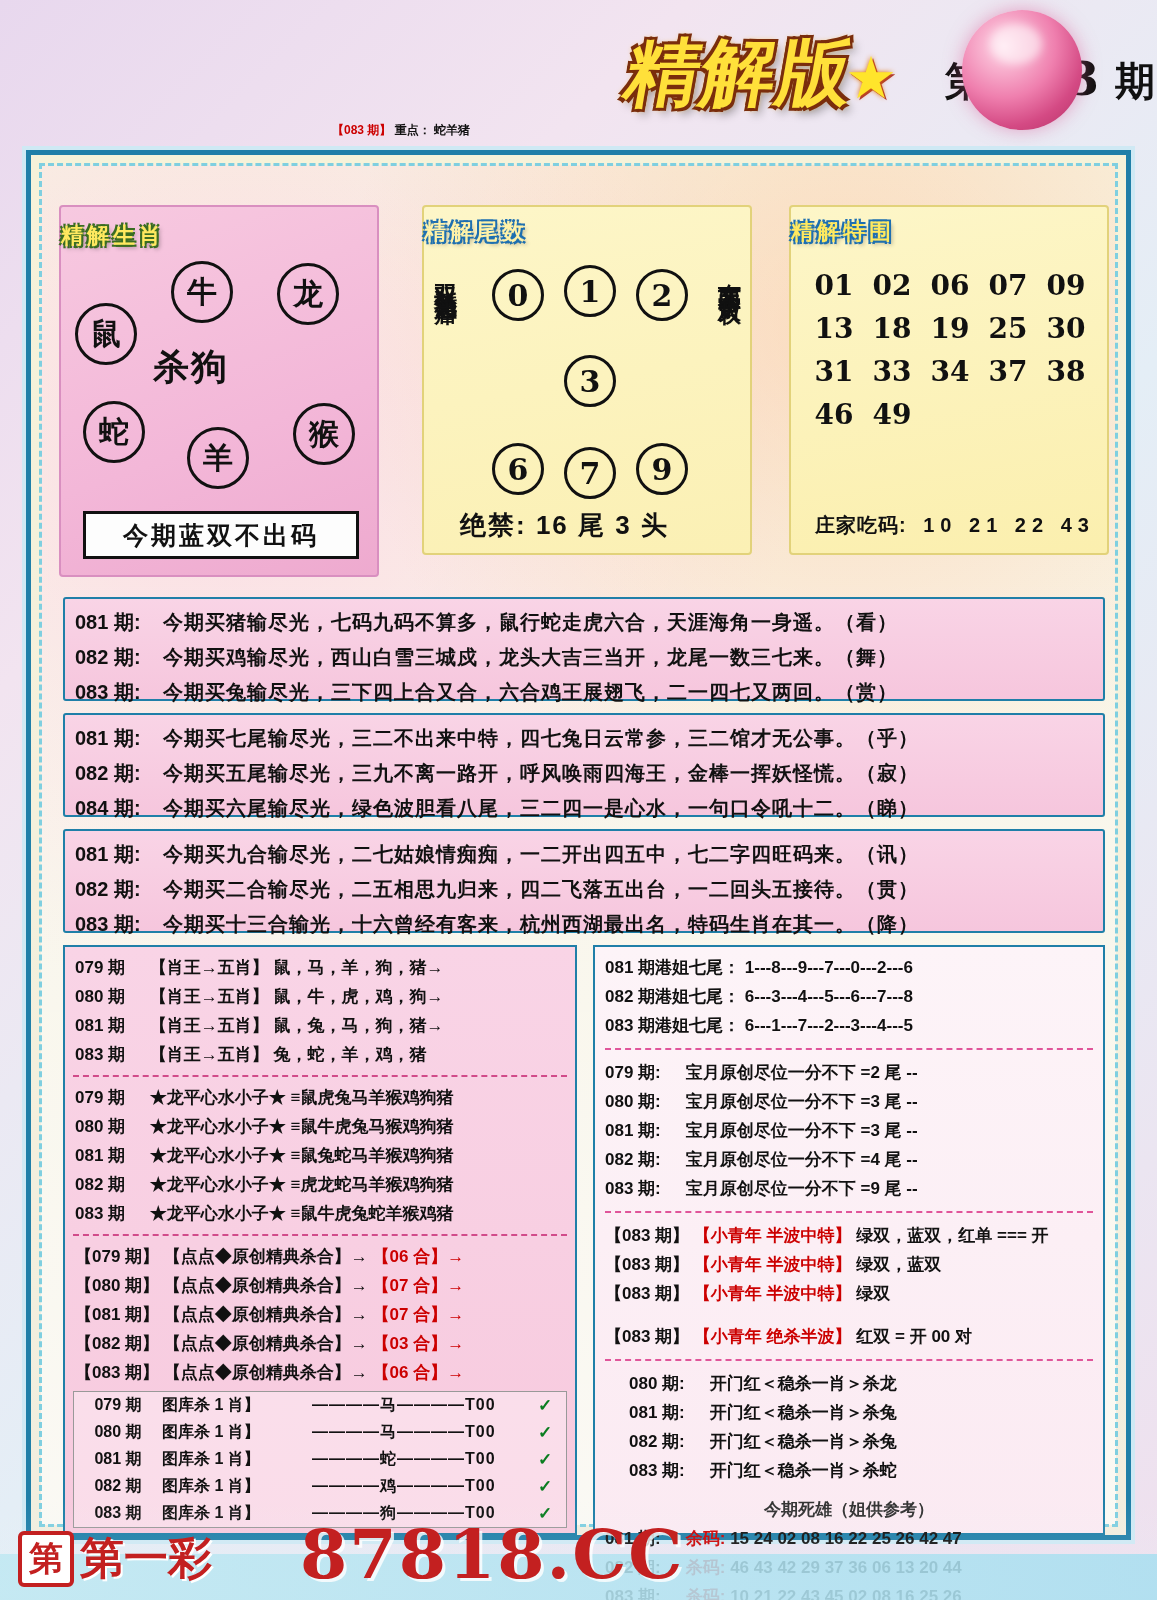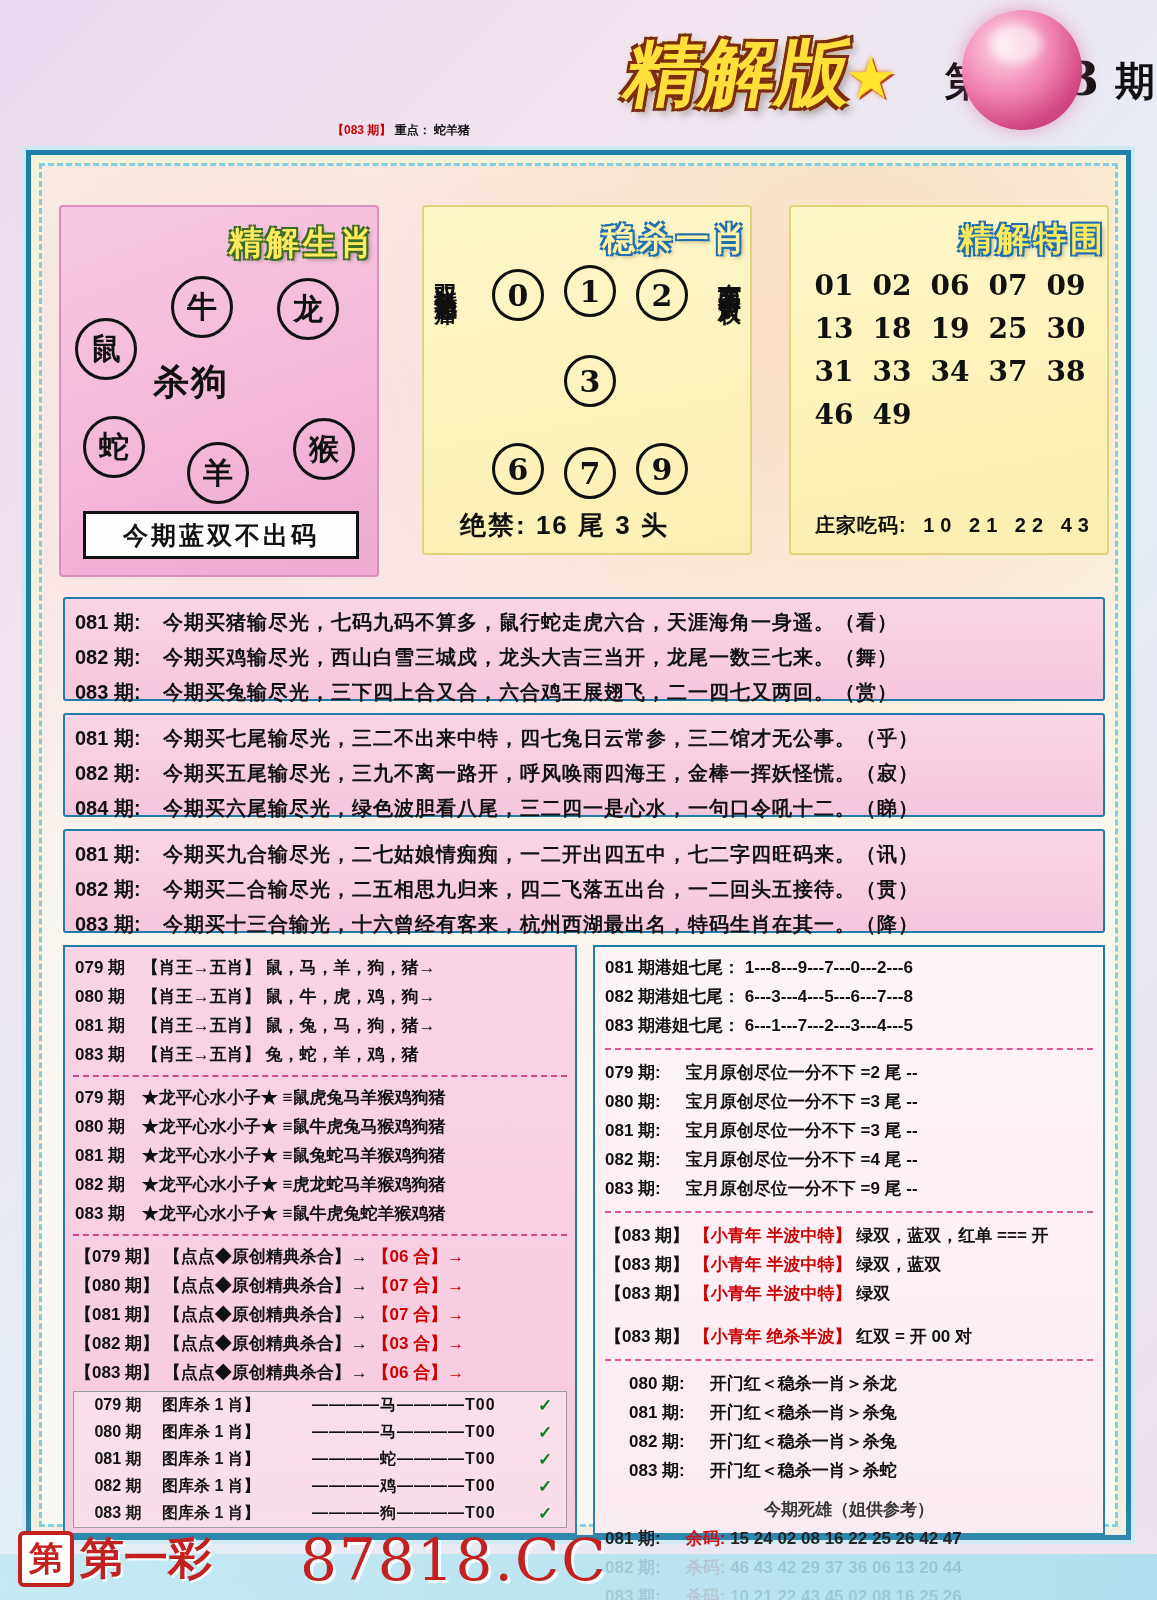--- a/index.html
+++ b/index.html
@@ -66,21 +66,21 @@
       radial-gradient(circle at 18% 20%, rgba(255,190,225,.45), transparent 40%),
       linear-gradient(180deg, rgba(255,255,255,.25), rgba(255,255,255,.65));
   }
   .content { position:absolute; inset:10px; }
 
   
   .top-row { position:absolute; left:18px; top:40px; width:1050px; height:380px; }
 
   .panel { position:absolute; border-radius:4px; }
   .panel-title {
-    text-align:right; font-family:"DejaVu Serif",serif; font-weight:bold; font-size:33px;
+    text-align:left; font-family:"DejaVu Serif",serif; font-weight:bold; font-size:22px;
     color:#ffe95f;
     text-shadow:-2px -2px 0 #3a6d22,2px -2px 0 #3a6d22,-2px 2px 0 #3a6d22,2px 2px 0 #3a6d22, 3px 3px 4px rgba(0,0,0,.35);
     letter-spacing:4px;
   }
 
   
   #p1 { left:0; top:0; width:320px; height:372px;
         background:linear-gradient(160deg,#f7c9e0 0%, #f3b7d8 60%, #eeaacf 100%);
         border:2px solid #d98fc0; }
   .zodiac-wrap { position:relative; height:250px; }
@@ -161,21 +161,21 @@
     padding:6px 8px;
   }
   .col-right {
     position:absolute; left:552px; top:780px; width:512px; height:590px;
     background:linear-gradient(180deg,#fdf4f8 0%, #fbeaf2 100%);
     border:2px solid #1f7fa8;
     padding:6px 8px;
   }
   .lrow { font-size:17px; font-weight:bold; color:#111; padding:3px 2px; white-space:nowrap; }
   .lrow .iss { display:inline-block; width:62px; }
-  .lrow .tag { color:#111; }
+  .lrow .tag { color:#111;margin-left:8px; }
   .sep { height:0; border-top:2px dashed #d14b8a; margin:6px 0; }
   .sep-pink { height:0; border-top:2px dashed #e0559a; margin:8px 2px; }
   .red { color:#cc0000; }
 
   .kill-table { margin-top:4px; }
   .kt-row { display:flex; font-size:16px; font-weight:bold; color:#111; padding:3px 0; align-items:center; }
   .kt-row .c1 { width:88px; text-align:center; }
   .kt-row .c2 { width:150px; }
   .kt-row .c3 { flex:1; letter-spacing:1px; }
   .kt-row .c4 { width:28px; color:#0a7d20; font-size:17px; }
@@ -197,21 +197,21 @@
     display:flex; align-items:center; justify-content:center;
     font-family:"DejaVu Serif",serif; font-size:34px; font-weight:bold; color:#c32020;
     background:#fff;
   }
   .logo-text {
     margin-left:6px; font-family:"DejaVu Serif",serif; font-size:44px; font-weight:bold;
     color:#c32020; text-shadow:2px 2px 0 #fff;
   }
   .footer-url {
     position:absolute; left:300px; bottom:6px;
-    font-family:"DejaVu Serif",serif; font-size:58px; font-weight:normal; color:#c32020;
+    font-family:"DejaVu Serif",serif; font-size:68px; font-weight:bold; color:#c32020;
     letter-spacing:2px; text-shadow:3px 3px 0 rgba(255,255,255,.8);
   }
   .bottom-strip {
     position:absolute; left:0; bottom:0; width:1157px; height:46px;
     background:linear-gradient(90deg,#bfe8f2 0%, #a8dff0 100%);
     opacity:.85;
   }
 </style>
 </head>
 <body>
@@ -250,21 +250,21 @@
             <div class="zd" style="left:216px; top:12px;">龙</div>
             <div class="kill" style="left:92px; top:92px;">杀狗</div>
             <div class="zd" style="left:22px;  top:150px;">蛇</div>
             <div class="zd" style="left:126px; top:176px;">羊</div>
             <div class="zd" style="left:232px; top:152px;">猴</div>
           </div>
           <div class="note-box">今期蓝双不出码</div>
         </div>
 
         <div class="panel" id="p2">
-          <div class="panel-title" style="margin-top:10px;">稳杀一肖</div>
+          <div class="panel-title" style="margin-top:10px;">精解尾数</div>
           <div class="vtext" style="left:10px; top:58px; height:200px;">双双新燕飞着岸</div>
           <div class="vtext" style="right:8px; top:58px; height:215px;">东西两宫争大权</div>
           <div class="ball" style="left:68px;  top:62px;">0</div>
           <div class="ball" style="left:140px; top:58px;">1</div>
           <div class="ball" style="left:212px; top:62px;">2</div>
           <div class="ball" style="left:140px; top:148px;">3</div>
           <div class="ball" style="left:68px;  top:236px;">6</div>
           <div class="ball" style="left:140px; top:240px;">7</div>
           <div class="ball" style="left:212px; top:236px;">9</div>
           <div class="ban">

